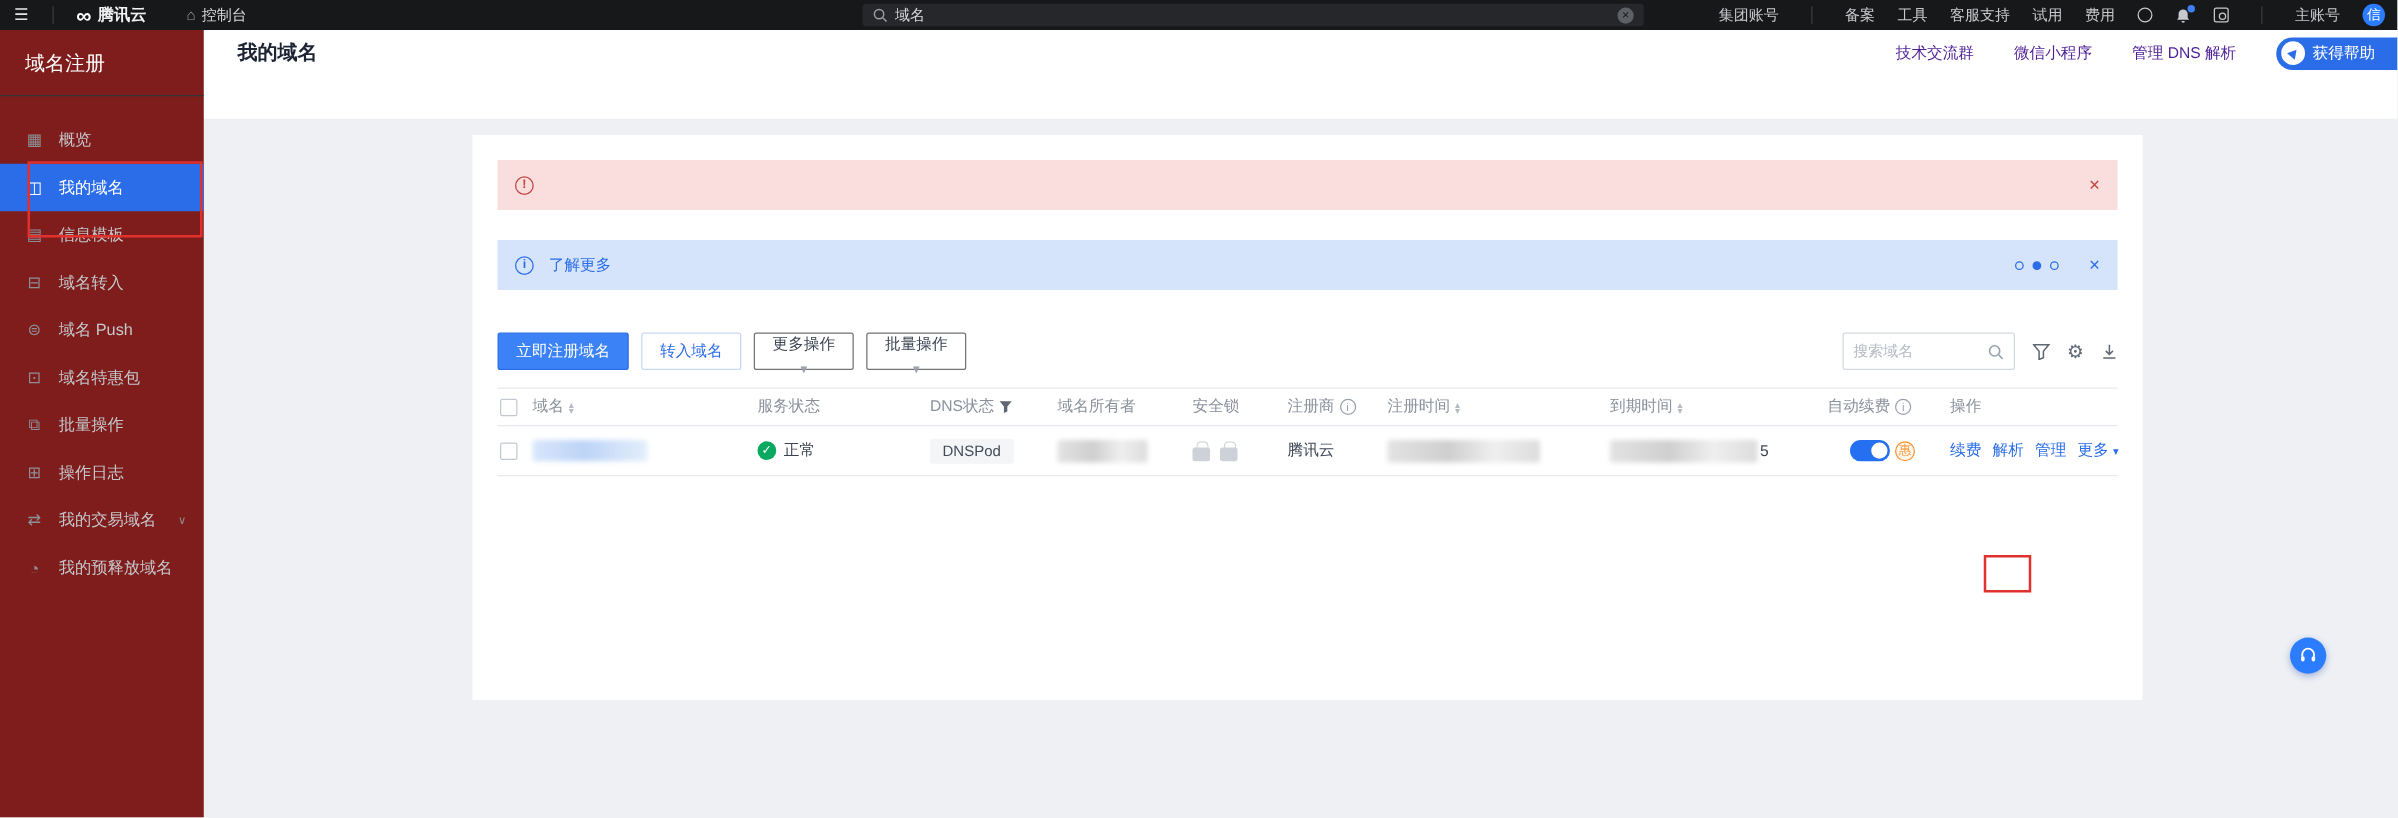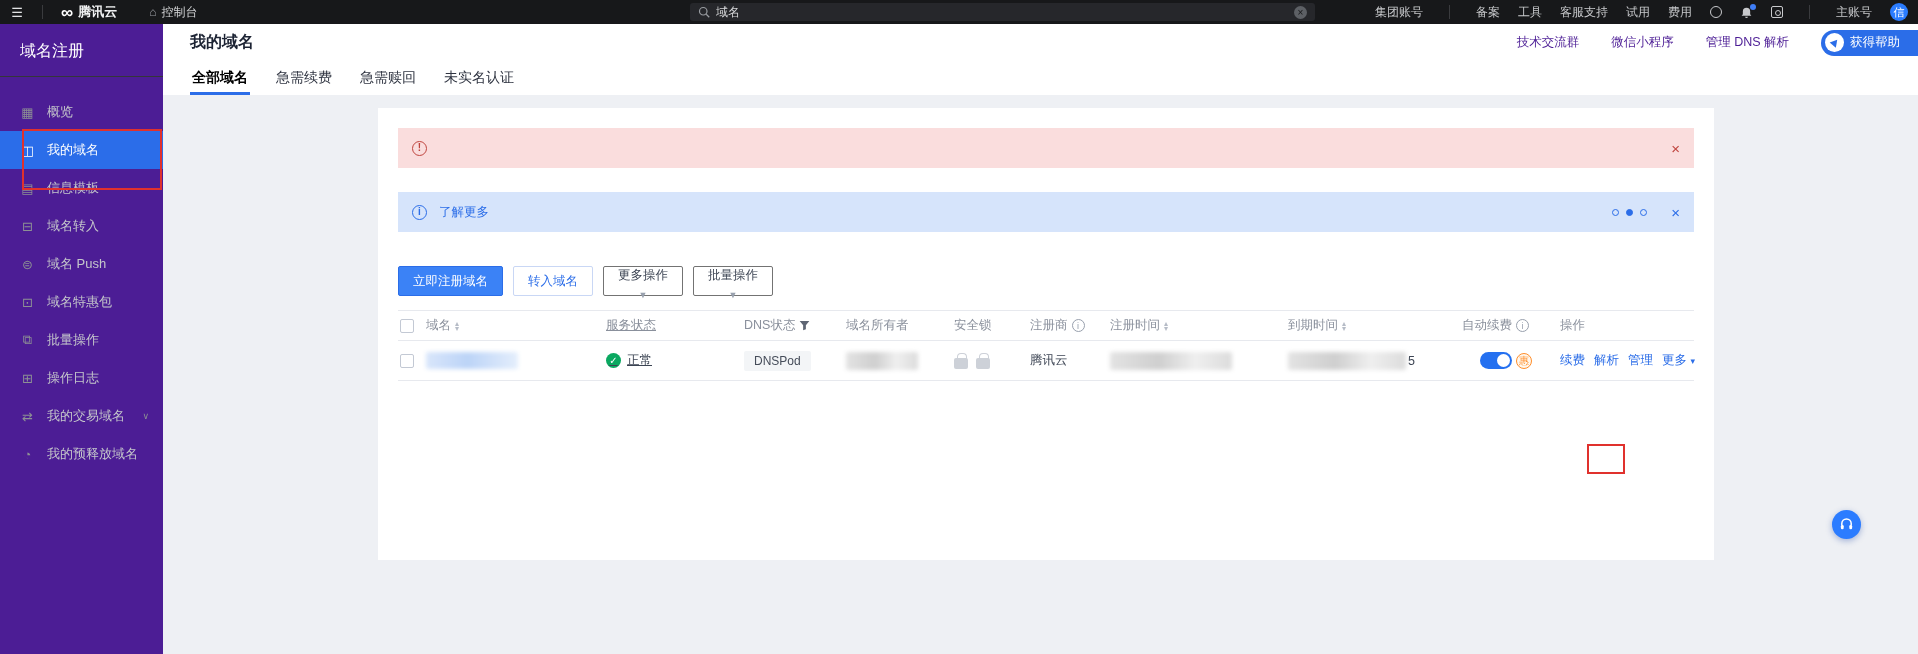--- a/index.html
+++ b/index.html
@@ -20,21 +20,21 @@
   .nav-right { position:absolute; right:10px; top:0; height:24px; display:flex; align-items:center; gap:18px;margin-left:12px; }
   .nav-item { cursor:pointer; white-space:nowrap; }
   .nav-ico { position:relative; cursor:pointer; display:flex; align-items:center; }
   .ring-icon { width:12px; height:12px; border:1.2px solid #c8c9cc; border-radius:50%; display:inline-block; }
   .badge-dot { position:absolute; top:-2px; right:-3px; width:6px; height:6px; border-radius:50%; background:#3f7ef7; }
   .sq-icon { width:12px; height:12px; border:1.2px solid #c8c9cc; border-radius:2px; display:inline-block; position:relative; }
   .sq-icon::after { content:""; position:absolute; right:1px; bottom:1px; width:4px; height:4px; border:1px solid #c8c9cc; border-radius:50%; }
   .avatar { width:18px; height:18px; border-radius:50%; background:#2b7cff; color:#fff; font-size:11px; line-height:18px; text-align:center; cursor:pointer; }
 
   
-  .sidebar { position:absolute; left:0; top:24px; width:163px; height:630px; background:#4c1d95; z-index:10; }
+  .sidebar { position:absolute; left:0; top:24px; width:163px; height:630px; background:#7f1d1d; z-index:10; }
   .sb-title { color:#fff; font-size:16px; padding:17px 0 0 20px; height:52px; }
   .sb-divider { height:1px; background:#35363a; margin:0; }
   .sb-nav { padding-top:16px; }
   .sb-item { height:38px; display:flex; align-items:center; padding-left:20px; gap:12px; color:#c5c7cb; font-size:13px; cursor:pointer; position:relative; }
   .sb-item .sb-icon { width:15px; color:#8d9094; font-size:13px; text-align:center; }
   .sb-item.active { background:#2b6de9; color:#fff; }
   .sb-item.active .sb-icon { color:#fff; }
   .sb-chevron { position:absolute; right:14px; font-size:9px; color:#8d9094; }
 
   
@@ -80,21 +80,21 @@
   .tool-ico { cursor:pointer; display:flex; align-items:center; color:#5f6674; }
   .gear-glyph { font-size:15px; line-height:1; }
 
   
   .dtable { position:absolute; left:20px; top:202px; width:1296px; }
   .thead { height:31px; display:flex; align-items:center; border-top:1px solid #e7e9ee; border-bottom:1px solid #e7e9ee; color:#8a909c; font-size:12.5px; background:#fff; }
   .trow { height:40px; display:flex; align-items:center; border-bottom:1px solid #e7e9ee; font-size:12.5px; color:#3c4453; }
   .cell { display:flex; align-items:center; flex:none; }
   .c-check { width:28px; padding-left:2px; }
   .c-domain { width:180px; }
-  .c-status { width:138px;text-decoration:underline; }
+  .c-status { width:138px; }
   .c-dns { width:102px; }
   .c-owner { width:108px; }
   .c-lock { width:76px; }
   .c-reg { width:80px; }
   .c-regtime { width:178px; }
   .c-exptime { width:174px; }
   .c-renew { width:98px; }
   .c-ops { flex:1; }
   .checkbox { width:14px; height:14px; border:1px solid #c3c9d4; border-radius:2px; background:#fff; cursor:pointer; }
   .sort { display:inline-flex; flex-direction:column; margin-left:4px; color:#b6bcc7; font-size:8px; line-height:5px; cursor:pointer; }
@@ -225,26 +225,20 @@
       <span class="ph-link">微信小程序</span>
       <span class="ph-link">管理 DNS 解析</span>
       <button class="help-btn">
         <span class="hb-circle">
             <span class="hb-arrow"></span>
           </span>
         <span>获得帮助</span>
       </button>
     </span>
   </div>
-  <div class="ph-tabs">
-    <span class="tab active">全部域名</span>
-    <span class="tab">急需续费</span>
-    <span class="tab">急需赎回</span>
-    <span class="tab">未实名认证</span>
-  </div>
 </div>
 
 <div class="content">
   <div class="card">
 
     <div class="alert alert-red">
       <span class="a-icon">!</span>
       <span class="a-close">×</span>
     </div>
 
@@ -263,20 +257,41 @@
       <button class="btn btn-primary">立即注册域名</button>
       <button class="btn btn-outline-blue">转入域名</button>
       <button class="btn btn-default">
         <span>更多操作</span>
         <span class="caret">▼</span>
       </button>
       <button class="btn btn-default">
         <span>批量操作</span>
         <span class="caret">▼</span>
       </button>
+      <div class="toolbar-right">
+        <div class="search-box">
+          <input placeholder="搜索域名" style="">
+          <svg width="13" height="13" viewBox="0 0 16 16">
+              <circle cx="7" cy="7" r="5" fill="none" stroke="#98a0ad" stroke-width="1.6"></circle>
+              <line x1="11" y1="11" x2="15" y2="15" stroke="#98a0ad" stroke-width="1.6"></line>
+            </svg>
+        </div>
+        <span class="tool-ico">
+          <svg width="14" height="13" viewBox="0 0 16 15">
+              <path d="M1 1h14L10 7v6l-4 1.5V7L1 1z" fill="none" stroke="#5f6674" stroke-width="1.4"></path>
+            </svg>
+        </span>
+        <span class="tool-ico gear-glyph">⚙</span>
+        <span class="tool-ico">
+          <svg width="13" height="13" viewBox="0 0 16 16">
+              <path d="M8 1v9M4.5 7 8 10.5 11.5 7" fill="none" stroke="#5f6674" stroke-width="1.5"></path>
+              <path d="M2 14h12" stroke="#5f6674" stroke-width="1.5"></path>
+            </svg>
+        </span>
+      </div>
     </div>
 
     <div class="dtable">
       <div class="thead">
         <span class="cell c-check">
             <span class="checkbox"></span>
           </span>
         <span class="cell c-domain">
           <span>域名</span>
           <span class="sort">

